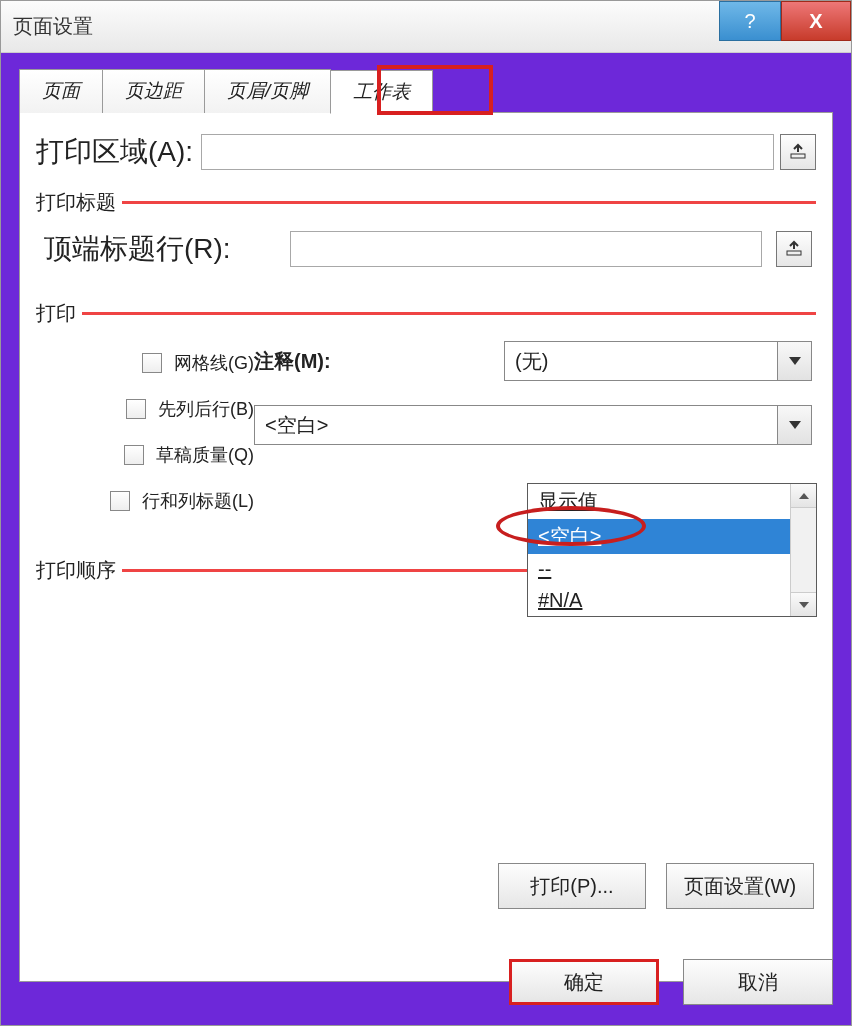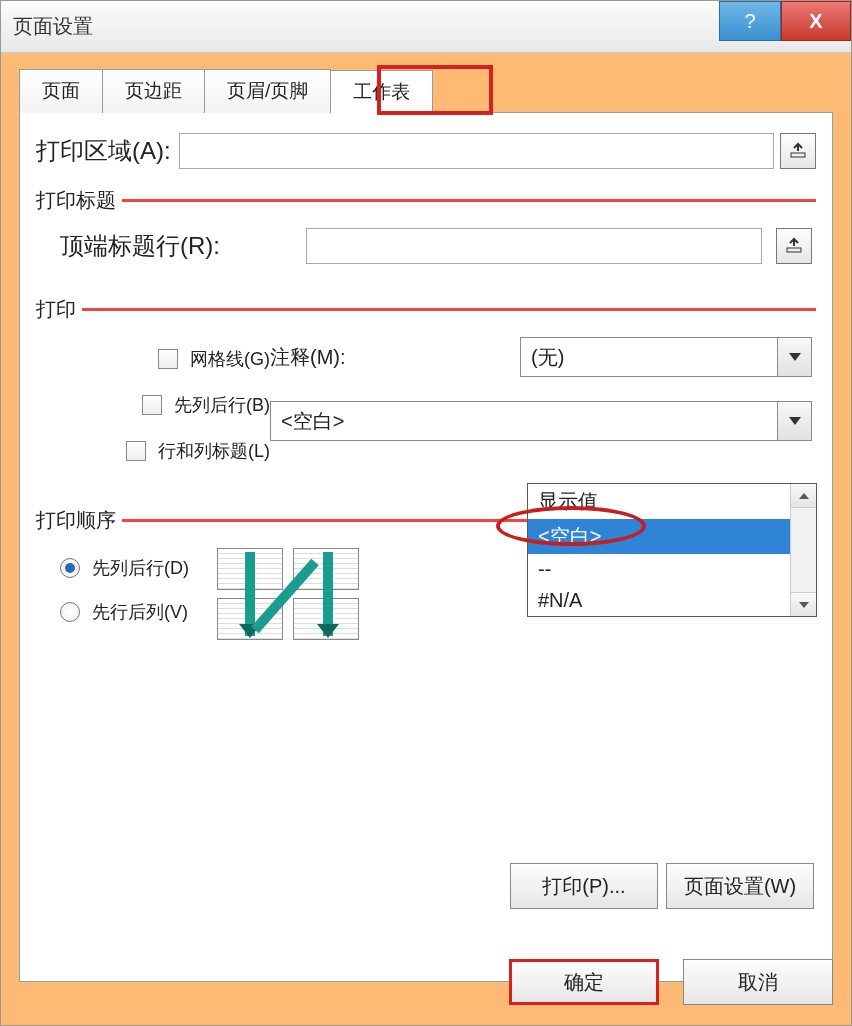--- a/index.html
+++ b/index.html
@@ -9,21 +9,21 @@
     font-size: 18px;
     background: #fff;
     width: 852px;
     height: 1026px;
     overflow: hidden;
     color: #222;
   }
   .dialog {
     width: 852px;
     height: 1026px;
-    background: #fdba74;
+    background: #6d28d9;
     border: 1px solid #999;
     position: relative;
   }
   .titlebar {
     height: 52px;
     background: linear-gradient(#fcfcfc, #e8e8e8);
     border-bottom: 1px solid #ccc;
     display: flex;
     align-items: center;
     padding: 0 12px;
@@ -63,20 +63,21 @@
   .content {
     padding: 16px 18px 0 18px;
     position: relative;
     height: calc(100% - 52px);
   }
   .tabs {
     display: flex;
     gap: 0;
     position: relative;
     z-index: 2;
+    font-style: italic;
   }
   .tab {
     padding: 8px 22px;
     border: 1px solid #9a9a9a;
     border-bottom: none;
     background: linear-gradient(#fff, #f2f2f2);
     margin-right: -1px;
     font-size: 19px;
     cursor: pointer;
     position: relative;
@@ -98,21 +99,21 @@
     background: #fff;
     position: relative;
     height: 870px;
   }
   .row {
     display: flex;
     align-items: center;
     margin-bottom: 10px;
   }
   .label {
-    font-size: 24px;
+    font-size: 28px;
     margin-right: 8px;
   }
   .input-box {
     flex: 1;
     height: 36px;
     border: 1px solid #a8a8a8;
     background: #fff;
   }
   .picker-btn {
     width: 36px;
@@ -133,21 +134,21 @@
     margin: 18px 0 8px 0;
     padding: 14px 4px 4px 4px;
     position: relative;
   }
   fieldset.group > legend {
     font-size: 20px;
     padding: 0 6px 0 0;
     margin-left: -4px;
     background: #fff;
   }
-  .indent { margin-left: 20px; gap: 8px; }
+  .indent { margin-left: 4px; gap: 8px; }
   .checkbox-row {
     display: flex;
     align-items: center;
     margin: 10px 0 22px 0;
     justify-content: flex-end;
   }
   .checkbox {
     width: 20px;
     height: 20px;
     border: 1px solid #888;
@@ -158,21 +159,21 @@
   .two-col {
     display: flex;
   }
   .two-col .left-col { width: 210px; }
   .two-col .right-col { flex: 1; }
   .combo-row {
     display: flex;
     align-items: center;
     margin-bottom: 24px;
   }
-  .combo-row .combo-label { width: 250px; font-size: 20px; }
+  .combo-row .combo-label { width: 250px; font-size: 20px; font-weight: bold; }
   .combo {
     flex: 1;
     height: 40px;
     border: 1px solid #888;
     background: #fff;
     display: flex;
     align-items: center;
     position: relative;
     padding-left: 10px;
     font-size: 20px;
@@ -196,20 +197,21 @@
     left: 507px;
     top: 370px;
     width: 290px;
     border: 1px solid #5a5a5a;
     background: #fff;
     z-index: 5;
   }
   .dropdown-list .item {
     padding: 4px 10px;
     font-size: 20px;
+    text-decoration: underline;
   }
   .dropdown-list .item.selected {
     background: #2f84d6;
     color: #fff;
   }
   .dropdown-scroll {
     position: absolute;
     right: 0; top: 0; bottom: 0;
     width: 26px;
     border-left: 1px solid #ccc;
@@ -305,21 +307,21 @@
     border-left:11px solid transparent;
     border-right:11px solid transparent;
     border-top:14px solid #0f6a5e;
   }
 
   .action-row {
     position: absolute;
     right: 18px;
     bottom: 72px;
     display: flex;
-    gap: 8px;
+    gap: 20px;
   }
   .action-row2 {
     position:absolute;
     right: 18px;
     bottom: 20px;
     display:flex;
     gap: 24px;
   }
   .push-btn {
     min-width: 152px;
@@ -403,20 +405,24 @@
             <div class="checkbox-row">
               <div class="checkbox"></div>
               <span>网格线(G)</span>
             </div>
             <div class="checkbox-row">
               <div class="checkbox"></div>
               <span>先列后行(B)</span>
             </div>
             <div class="checkbox-row">
               <div class="checkbox"></div>
+              <span>草稿质量(Q)</span>
+            </div>
+            <div class="checkbox-row">
+              <div class="checkbox"></div>
               <span>行和列标题(L)</span>
             </div>
           </div>
           <div class="right-col">
             <div class="combo-row">
               <span class="combo-label">注释(M):</span>
               <div class="combo">
                 <span>(无)</span>
                 <div class="arrow"></div>
               </div>
@@ -438,45 +444,20 @@
         <div class="item">#N/A</div>
         <div class="dropdown-scroll">
           <div class="sbtn up"></div>
           <div class="sbtn down"></div>
         </div>
       </div>
       <div class="red-circle" style="left:476px; top:393px; width:150px; height:40px;"></div>
 
       <fieldset class="group">
         <legend>打印顺序</legend>
-        <div class="order-wrap indent">
-          <div>
-            <div class="radio-row">
-              <div class="radio checked"></div>
-              <span>先列后行(D)</span>
-            </div>
-            <div class="radio-row">
-              <div class="radio"></div>
-              <span>先行后列(V)</span>
-            </div>
-          </div>
-          <div class="order-diagram">
-            <div class="page p1"></div>
-              <div class="page p2"></div>
-            <div class="page p3"></div>
-              <div class="page p4"></div>
-            <div class="order-arrow1"></div>
-            <div class="order-arrow-diag">
-              <svg viewBox="0 0 80 80">
-                  <path d="M4 76 L64 8" stroke="#1a9c8e" stroke-width="10" fill="none"></path>
-                </svg>
-            </div>
-            <div class="order-arrow2"></div>
-          </div>
-        </div>
       </fieldset>
 
       <div class="action-row">
         <div class="push-btn small">打印(P)...</div>
         <div class="push-btn small">页面设置(W)</div>
       </div>
 
     </div>
 
     <div class="action-row2">

